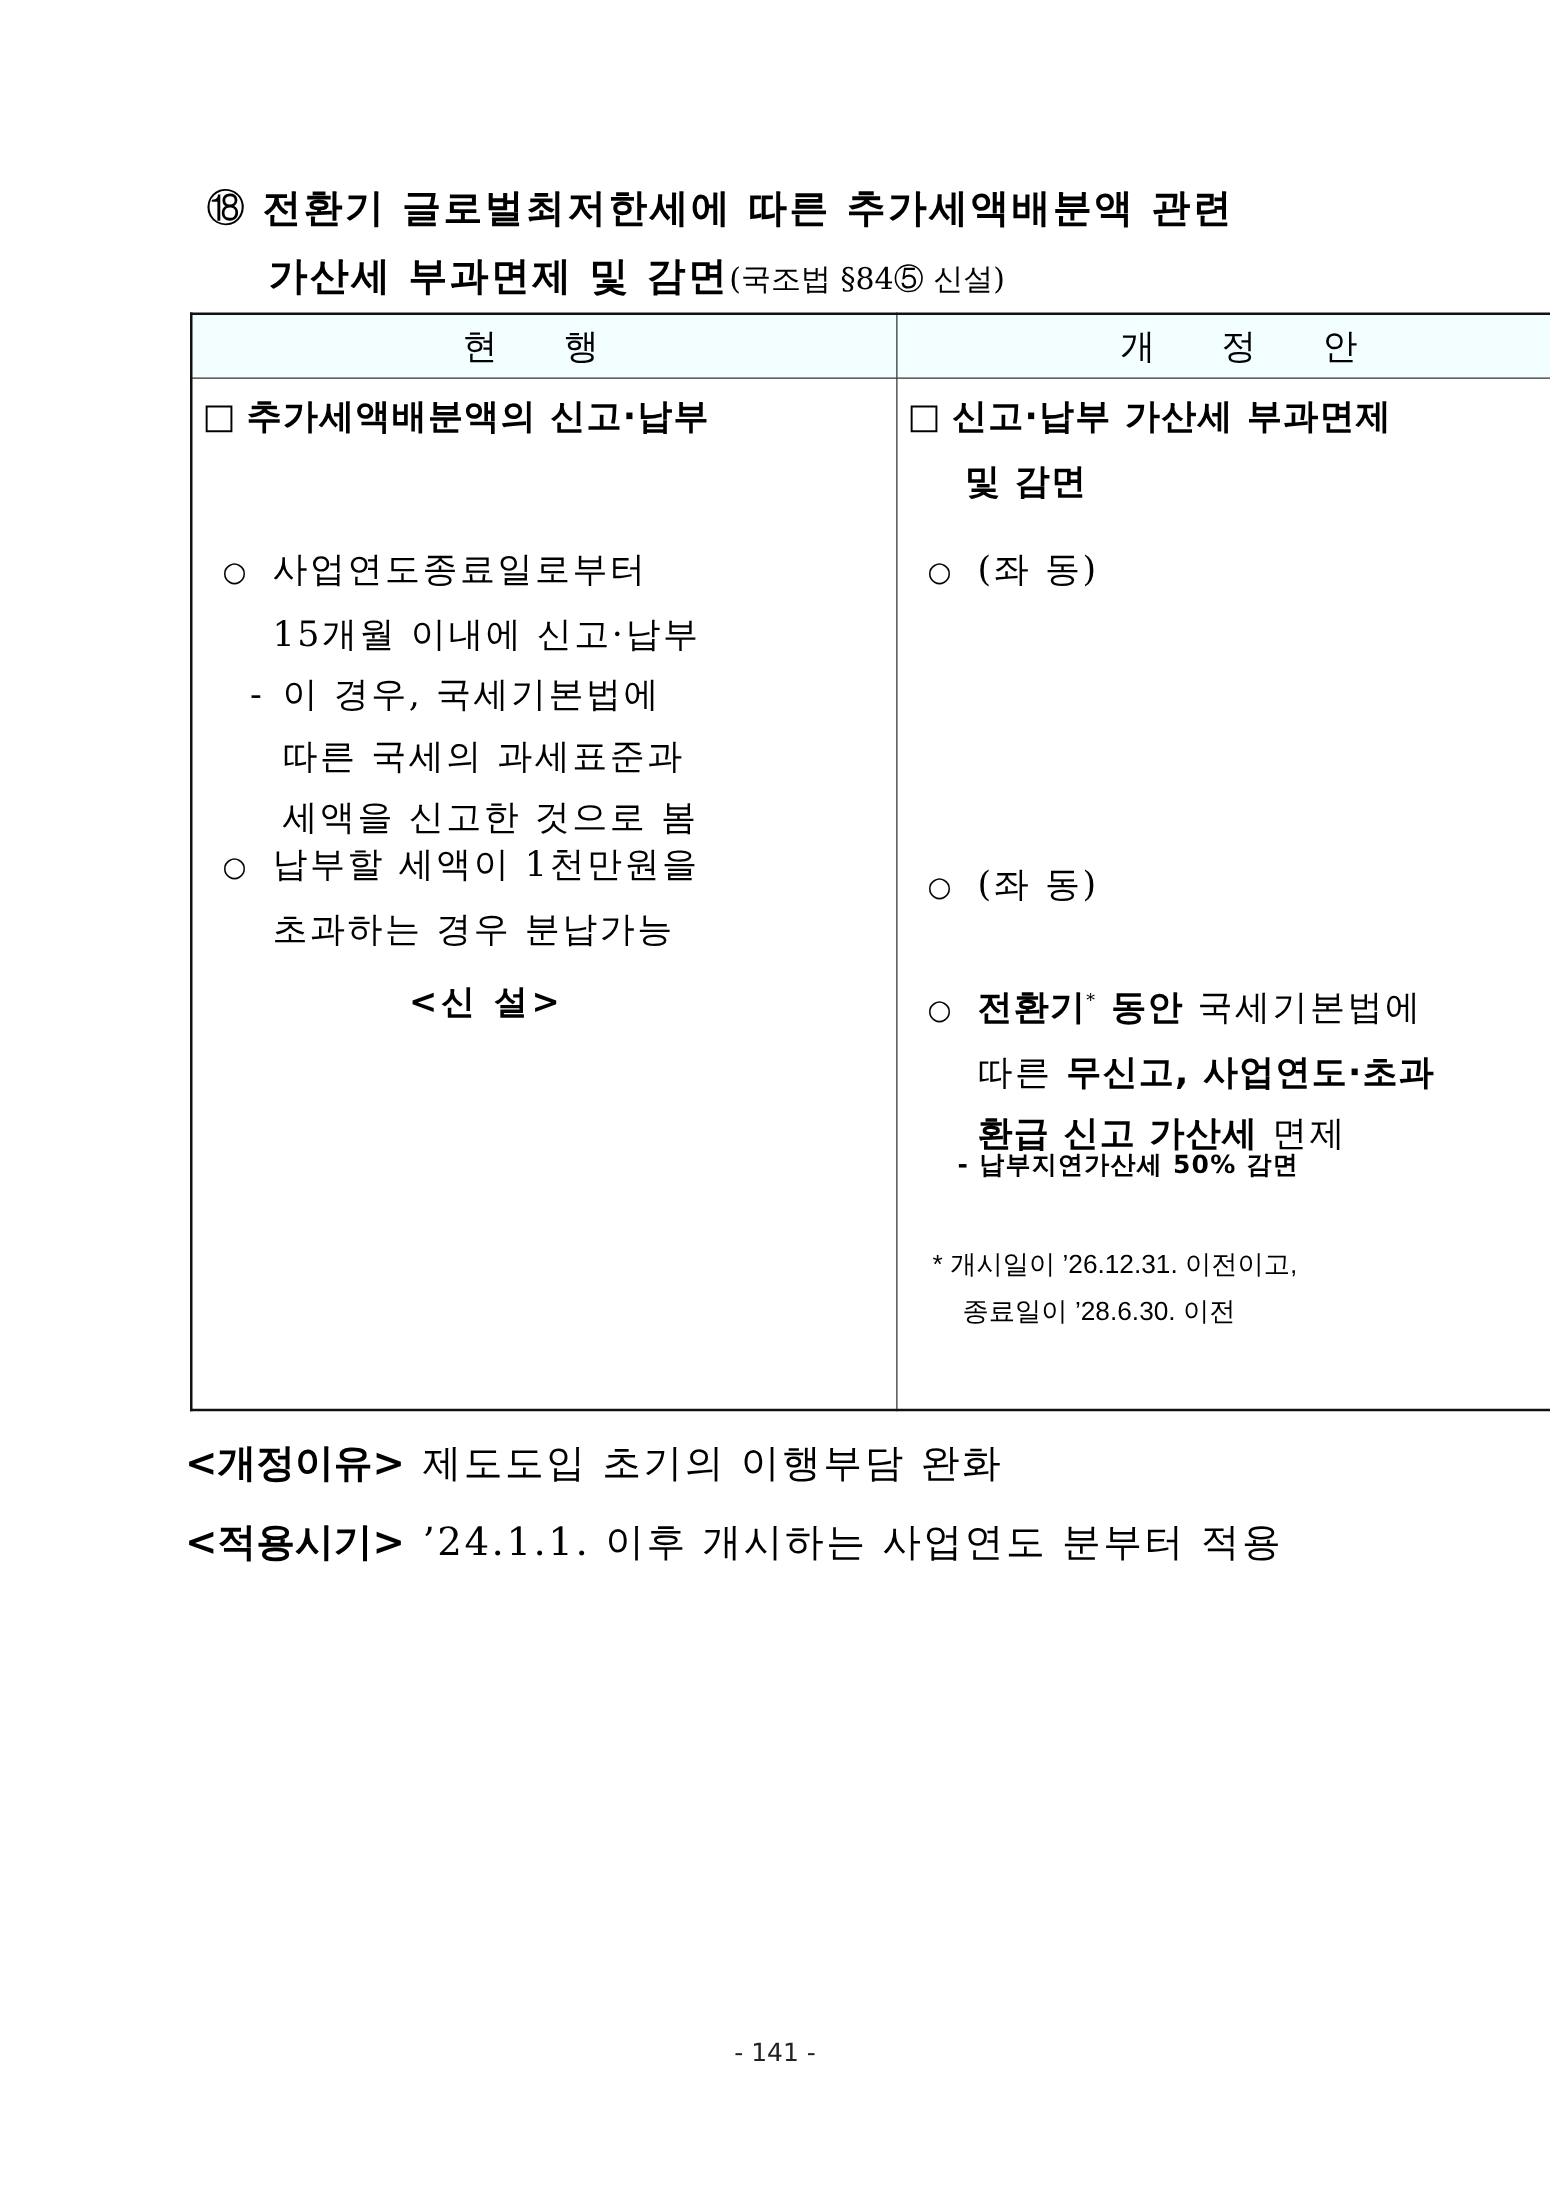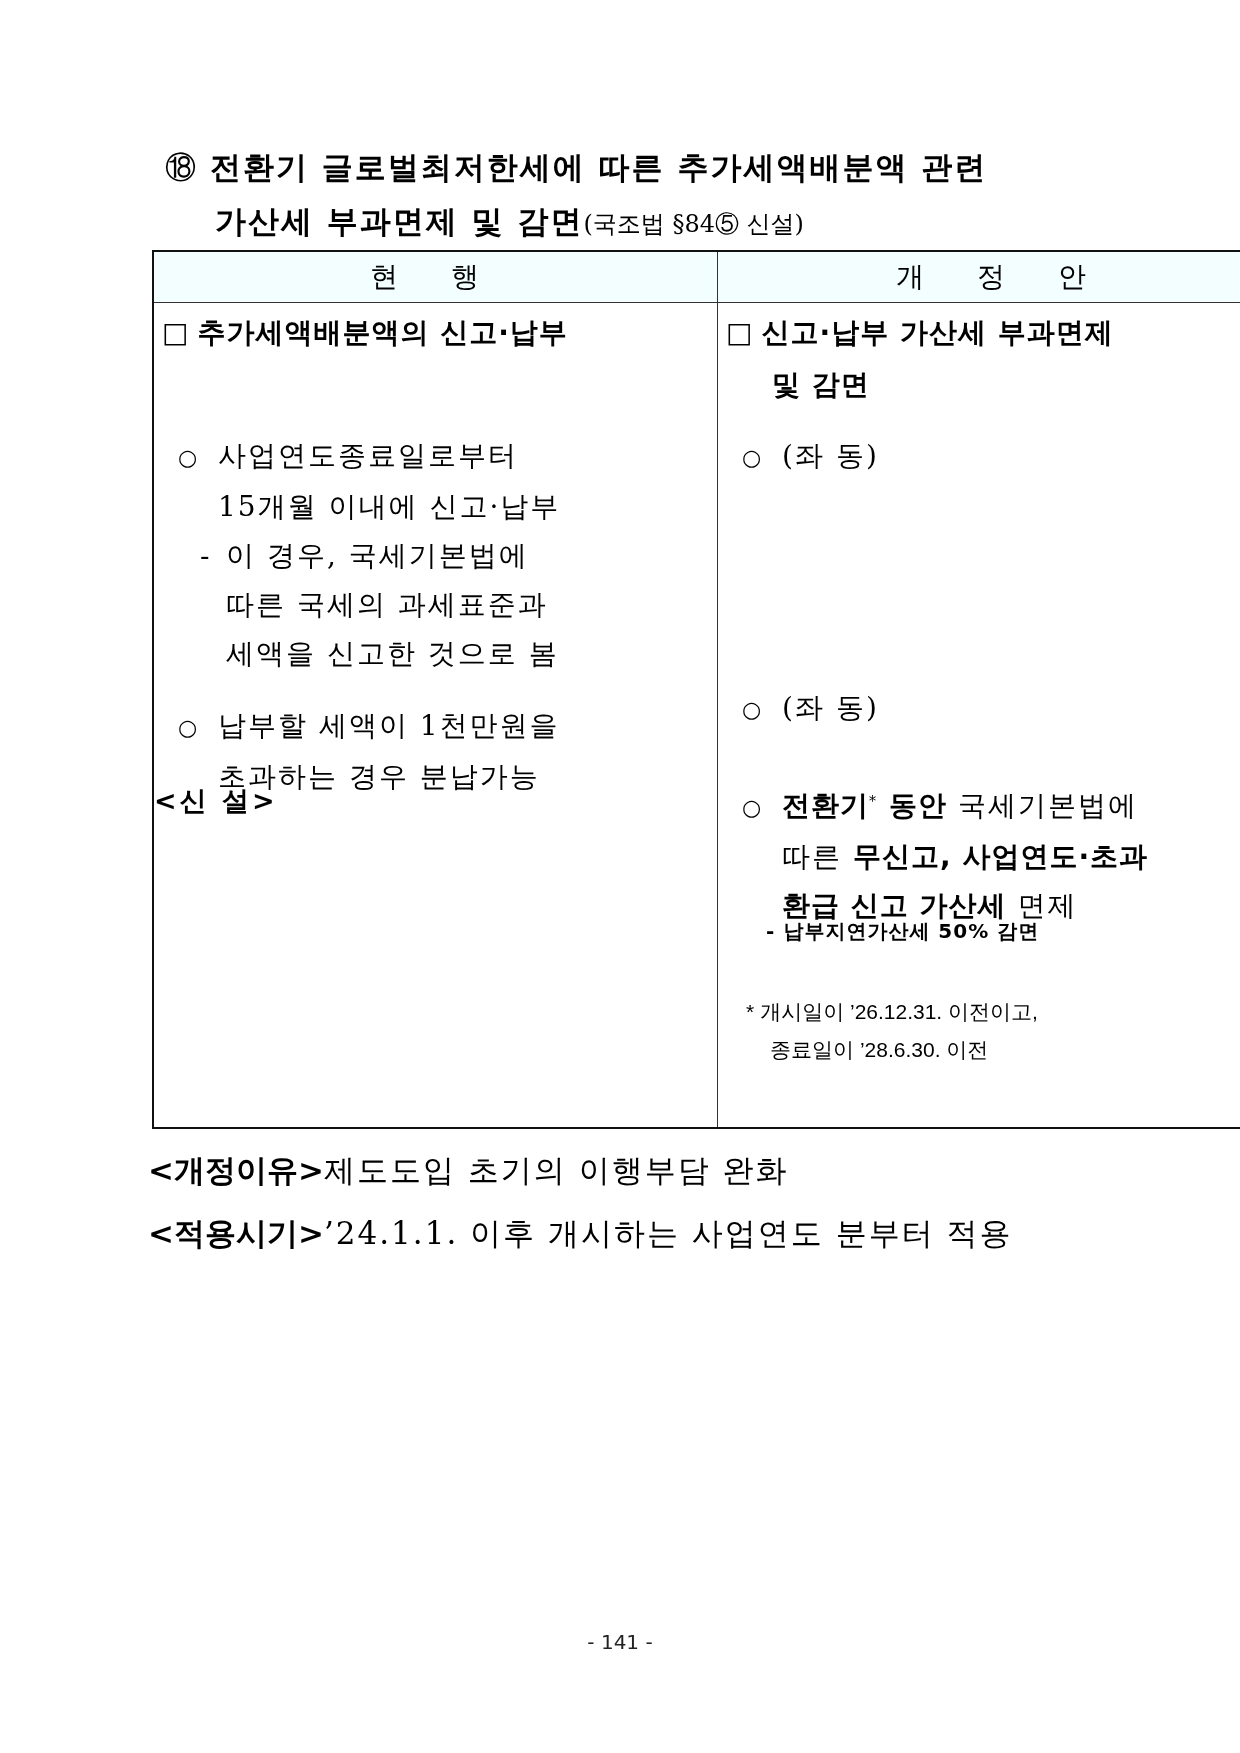--- a/index.html
+++ b/index.html
@@ -118,21 +118,21 @@
       width: 26px;
     }
     .sub .cont {
       display: block;
       padding-left: 26px;
     }
     .new-mark {
       position: absolute;
       left: 0;
       width: 470px;
-      text-align: left;
+      text-align: center;
       font-family: "DejaVu Sans", "Liberation Sans", sans-serif;
       font-weight: bold;
       font-size: 27px;
       letter-spacing: 3px;
     }
     .b {
       font-family: "DejaVu Sans", "Liberation Sans", sans-serif;
       font-weight: bold;
       letter-spacing: 1px;
     }
@@ -165,20 +165,21 @@
       position: absolute;
       left: 148px;
       font-size: 31px;
       font-family: "DejaVu Serif", "Liberation Serif", serif;
       letter-spacing: 2px;
     }
     .extra .lbl {
       font-family: "DejaVu Sans", "Liberation Sans", sans-serif;
       font-weight: bold;
       letter-spacing: 0;
+      margin-right: 14px;
     }
     .page-num {
       position: absolute;
       top: 1630px;
       left: 0;
       width: 1240px;
       text-align: center;
       font-family: "DejaVu Sans", "Liberation Sans", sans-serif;
       font-size: 20px;
       color: #222;
@@ -210,21 +211,21 @@
           <span class="mark">○</span><span>사업연도종료일로부터</span>
           <span class="cont">15개월 이내에 신고·납부</span>
         </div>
 
         <div class="sub" style="left:46px; top:228px;">
           <span class="dash">-</span><span>이 경우, 국세기본법에</span>
           <span class="cont">따른 국세의 과세표준과</span>
           <span class="cont">세액을 신고한 것으로 봄</span>
         </div>
 
-        <div class="bullet" style="left:24px; top:398px;">
+        <div class="bullet" style="left:24px; top:364px;">
           <span class="mark">○</span><span>납부할 세액이 1천만원을</span>
           <span class="cont">초과하는 경우 분납가능</span>
         </div>
 
         <div class="new-mark" style="top:480px;">&lt;신 설&gt;</div>
       </td>
 
       <td class="col-right">
         <div class="box-head">
           <span class="chk">□</span><span>신고·납부 가산세 부과면제</span>

